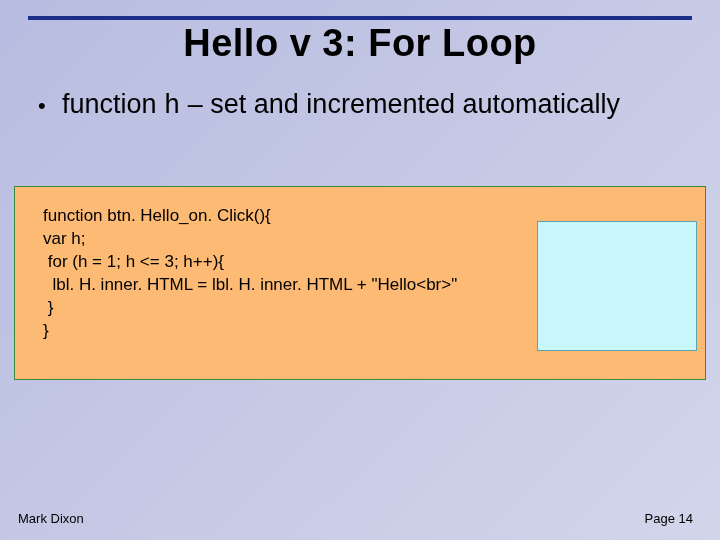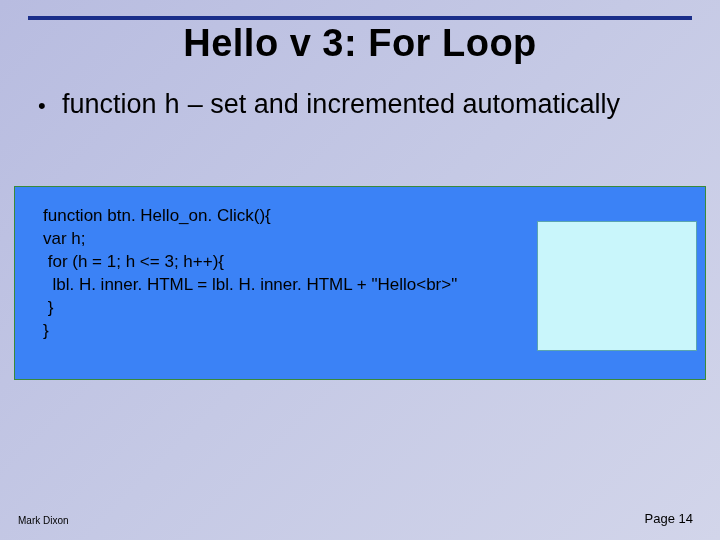--- a/index.html
+++ b/index.html
@@ -40,21 +40,21 @@
     flex: 0 0 24px;
     font-size: 22px;
     padding-top: 4px;
   }
   .bullet-text { flex: 1; }
   .code-var { font-family: "Courier New", Courier, monospace; }
   .diagram {
     position: absolute;
     top: 186px; left: 14px; right: 14px;
     height: 194px;
-    background: #3b82f6;
+    background: #fdba74;
     border: 1px solid #3a8a3a;
   }
   .code-area {
     position: absolute;
     top: 18px; left: 28px;
     font-family: Arial, Helvetica, sans-serif;
     font-size: 17px;
     color: #000;
     line-height: 1.35;
     white-space: pre;
@@ -71,21 +71,21 @@
   .mem-box {
     position: absolute;
     top: 34px; right: 8px;
     width: 160px; height: 130px;
     background: #c9f6fb;
     border: 1px solid #5aa5b0;
   }
   .footer-left {
     position: absolute;
     bottom: 14px; left: 18px;
-    font-size: 10px;
+    font-size: 13px;
     color: #000;
   }
   .footer-right {
     position: absolute;
     bottom: 14px; right: 27px;
     font-size: 13px;
     color: #000;
   }
 </style>
 </head>

